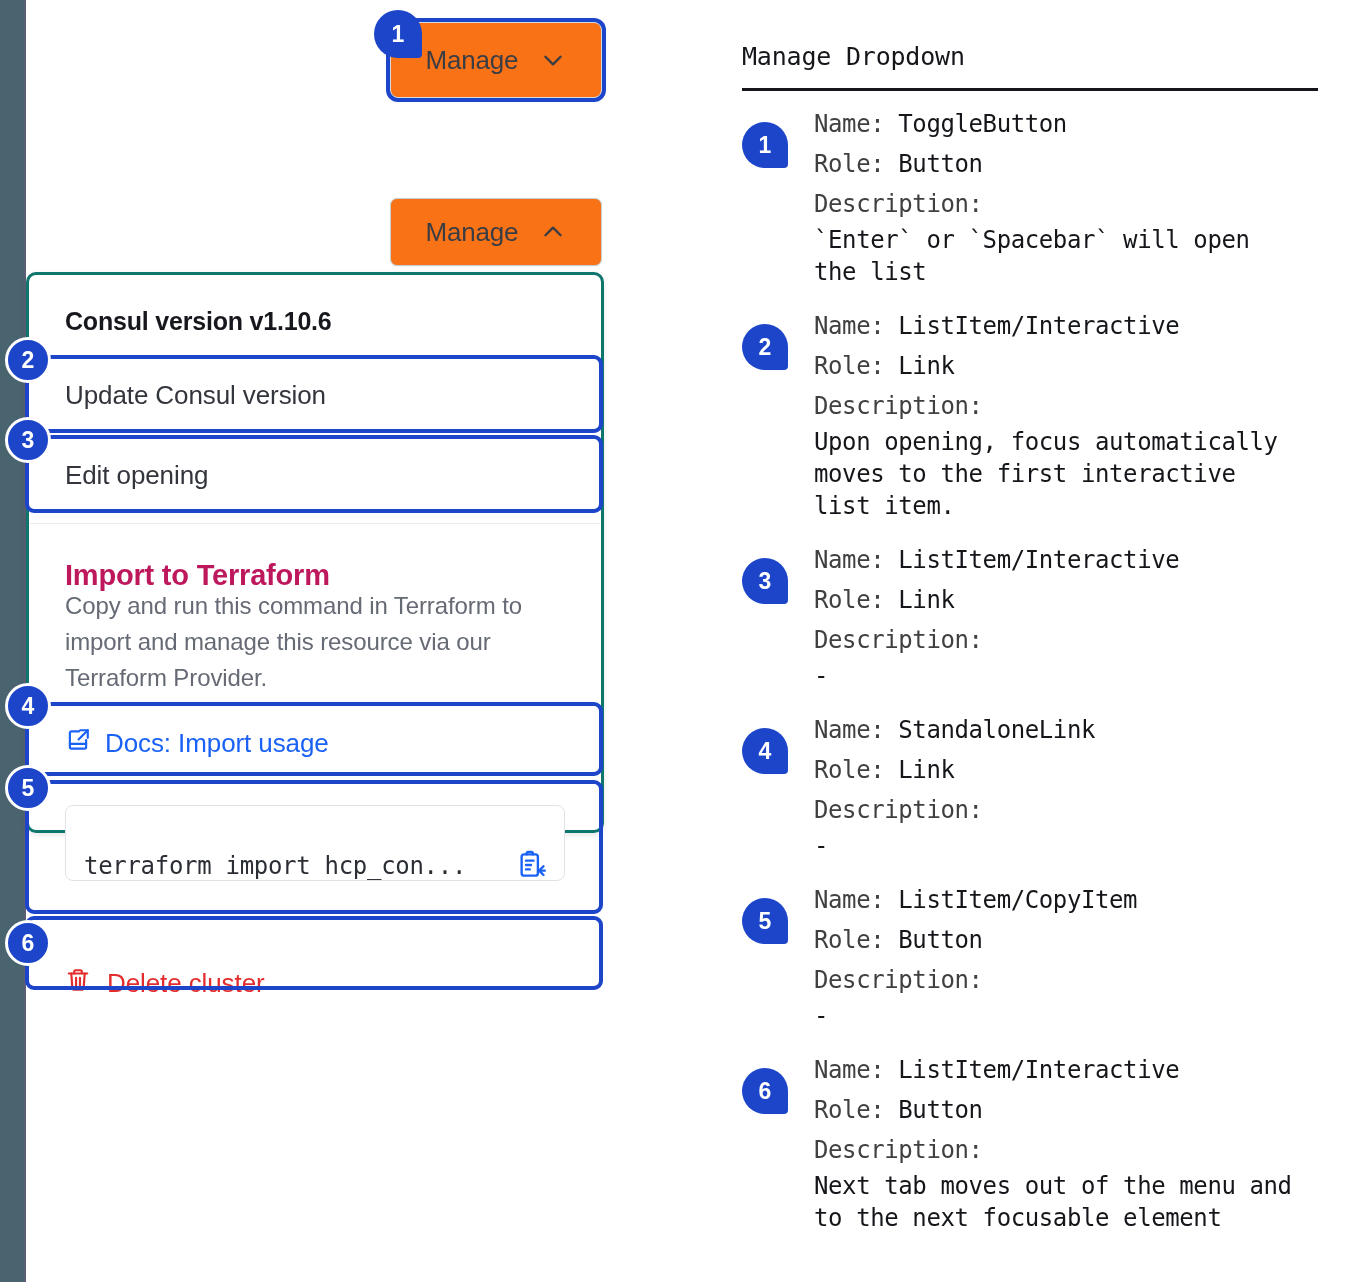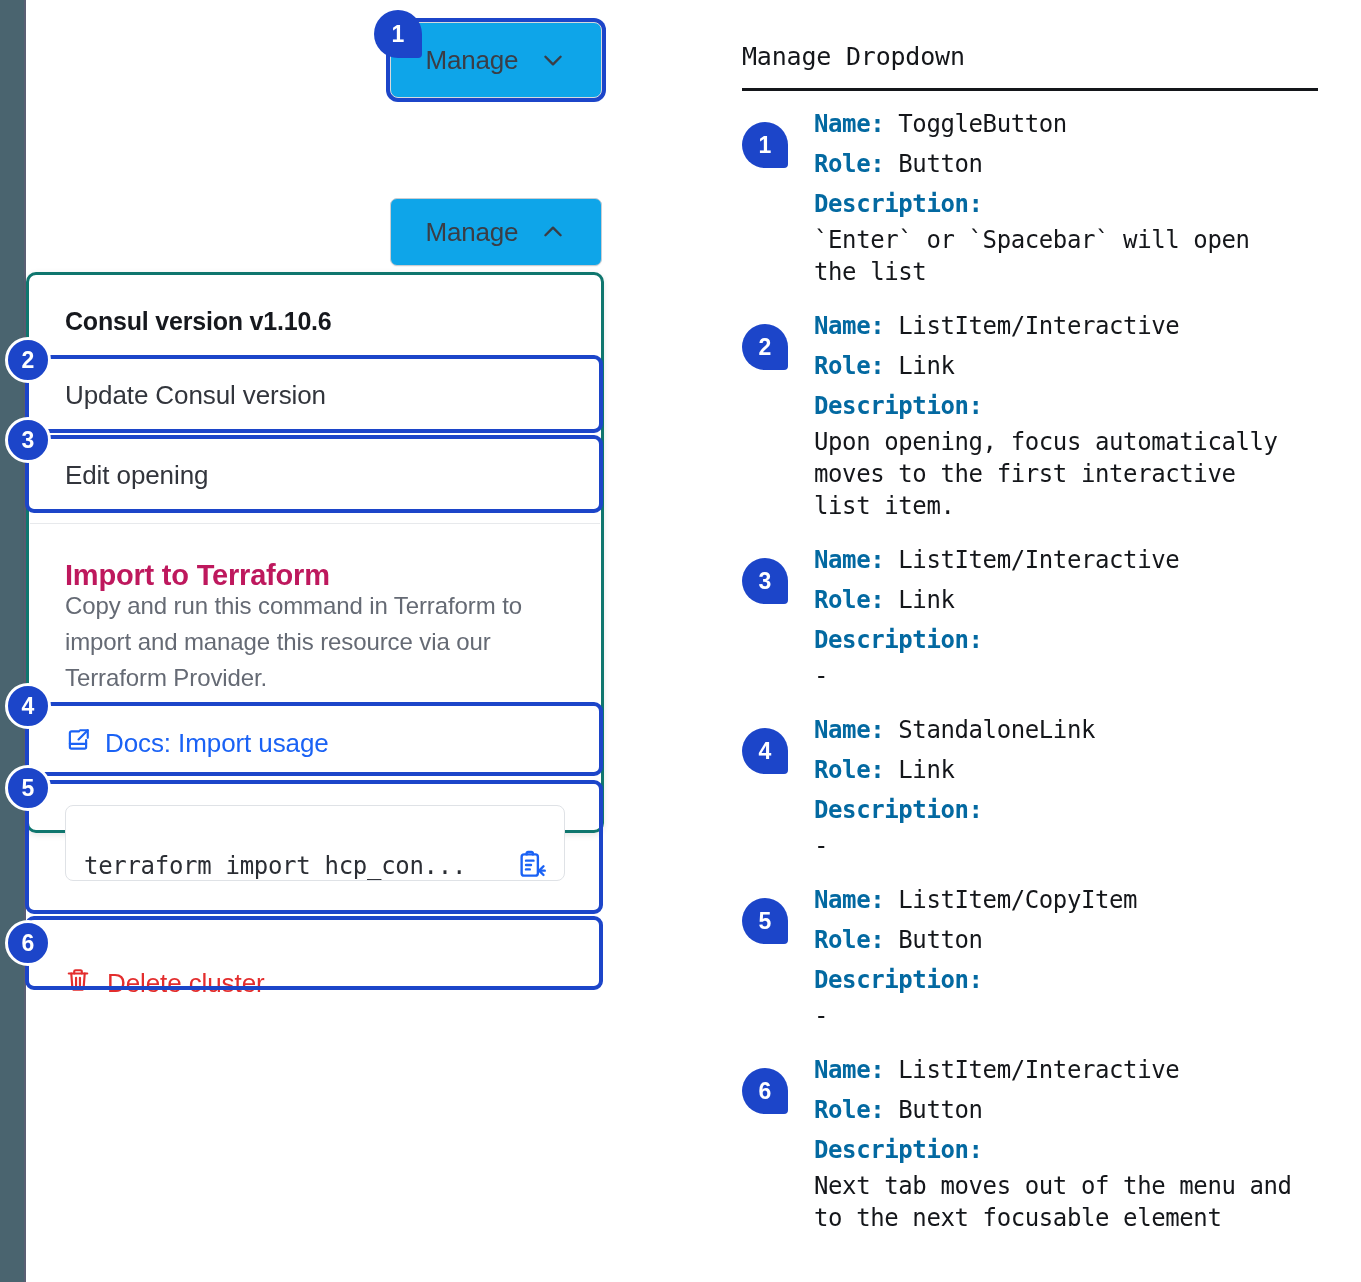--- a/index.html
+++ b/index.html
@@ -21,21 +21,21 @@
   }
 
   
   .left-col { position: absolute; left: 0; top: 0; width: 660px; height: 1282px; }
 
   
   .manage-btn {
     position: absolute;
     display: flex; align-items: center; justify-content: center;
     gap: 22px;
-    background: #0ea5e9;
+    background: #f97316;
     border: 1px solid #c9cdd2;
     border-radius: 7px;
     font-size: 26px;
     color: #3b3d45;
     letter-spacing: -0.2px;
   }
   .manage-btn .lbl { font-weight: 400; }
   .manage-btn .chev { display:flex; align-items:center; }
 
   #manage-btn-1 {
@@ -195,21 +195,21 @@
     border-radius: 50%;
     border-bottom-right-radius: 4px;
     font-family: "Liberation Sans", sans-serif;
   }
   .legend-body { flex: 1 1 auto; }
   .legend-row {
     font-size: 24px; line-height: 40px; letter-spacing: -0.4px;
     color: #14161a;
     white-space: pre-wrap;
   }
-  .legend-key { color: #0369a1; font-weight: bold; }
+  .legend-key { color: #404040; }
   .legend-val { color: #14161a; }
   .legend-desc {
     font-size: 24px; line-height: 32px; letter-spacing: -0.4px;
     color: #14161a; white-space: pre-wrap; max-width: 580px;
   }
 </style>
 </head>
 <body>
 
 <div id="root">

